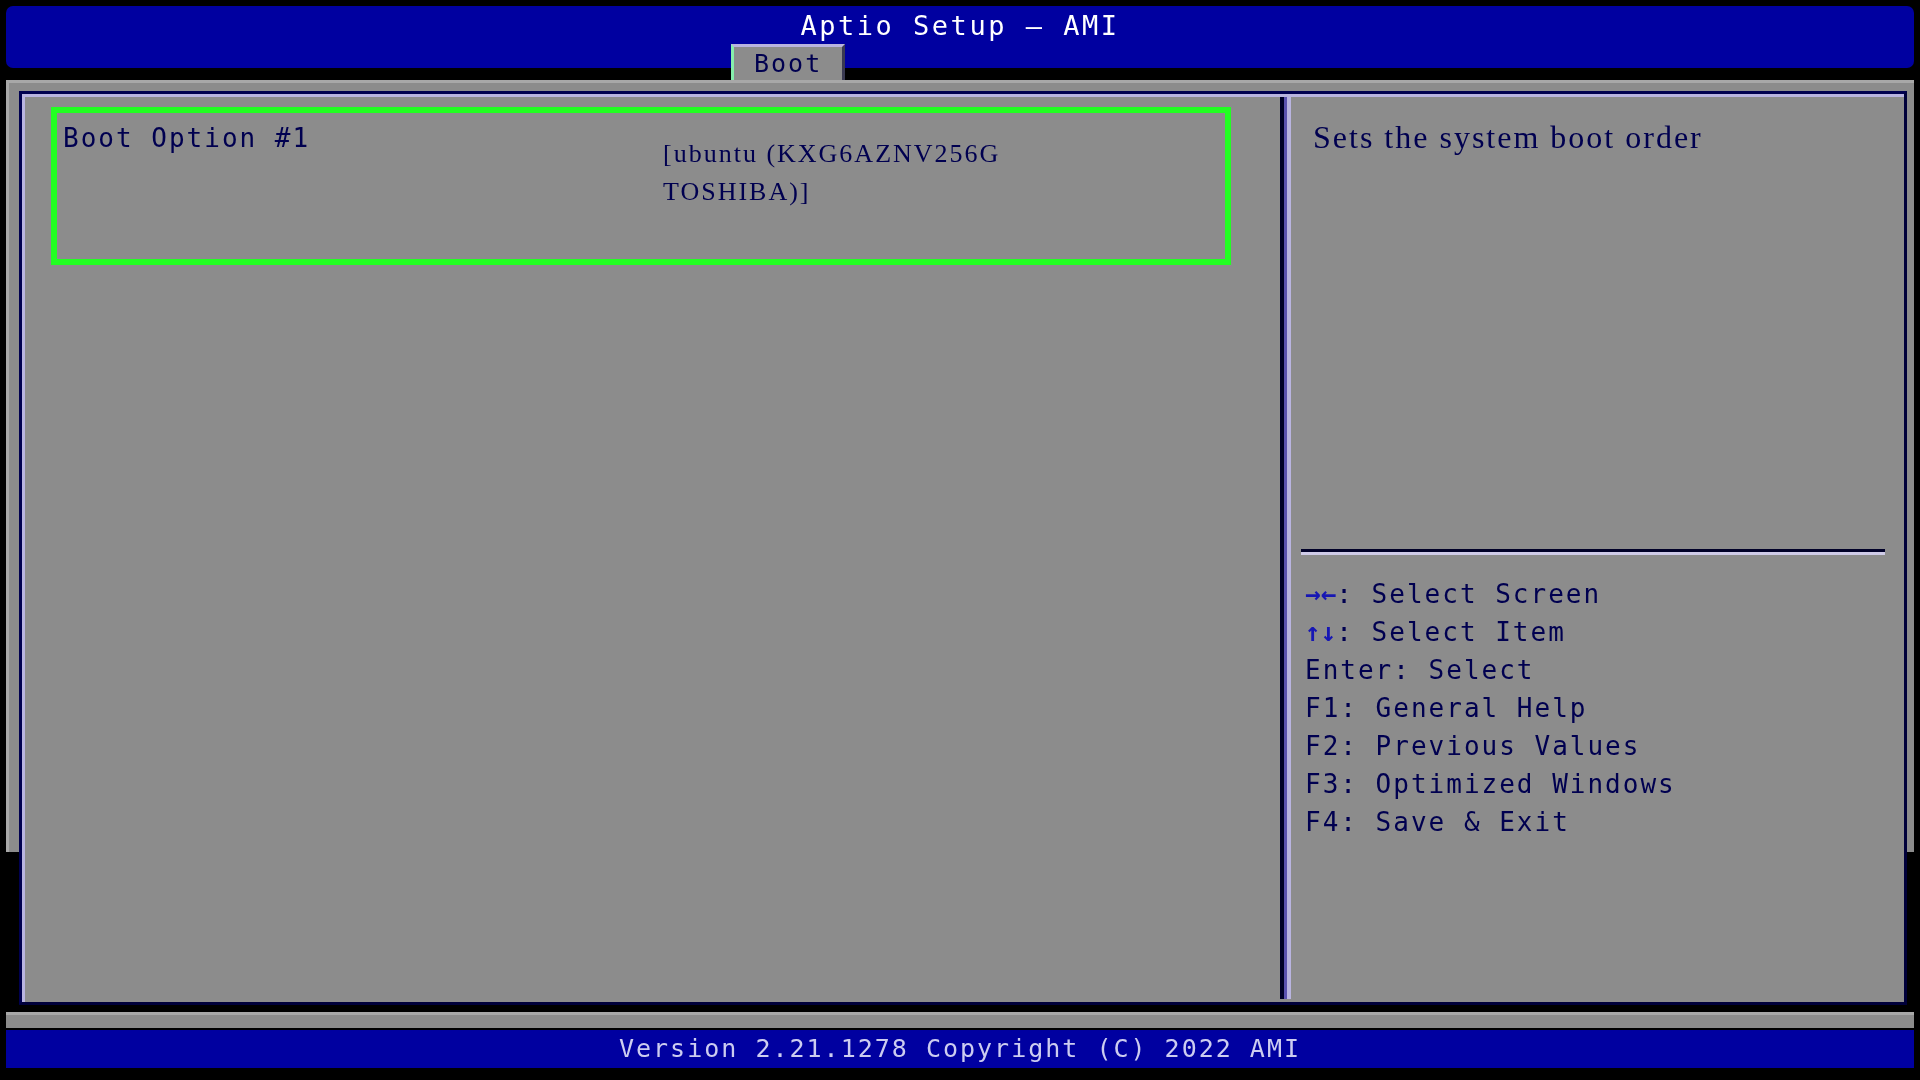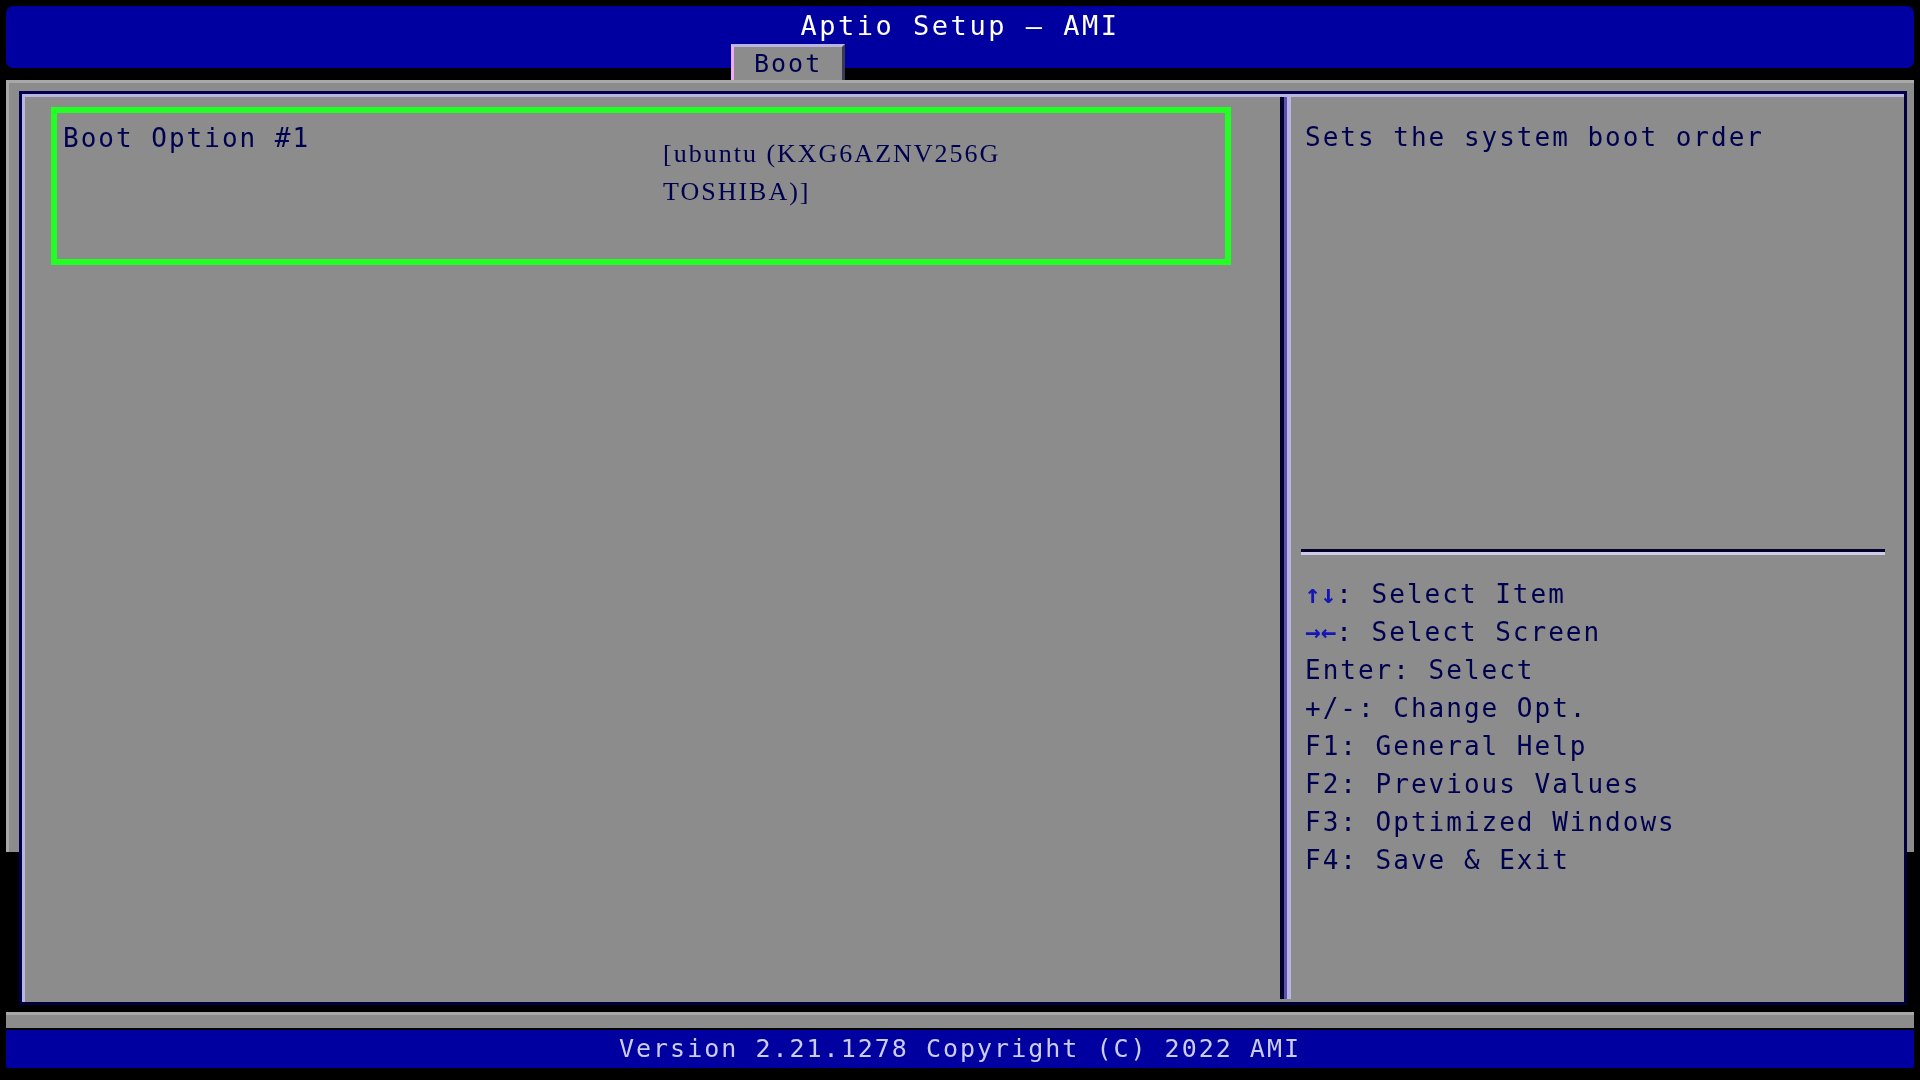--- a/index.html
+++ b/index.html
@@ -53,21 +53,21 @@
   .tab {
     position: absolute;
     left: 725px;
     top: 0px;
     height: 38px;
     padding: 2px 20px 0 20px;
     background: #8c8c8c;
     color: #000050;
     font-size: 25px;
     letter-spacing: 2px;
-    border-left: 3px solid #f0abfc;
+    border-left: 3px solid #86efac;
     border-top: 3px solid #b9b4e0;
     border-right: 3px solid #3a3a52;
     box-sizing: border-box;
     white-space: pre;
     line-height: 30px;
   }
 
   
   #panel-outer {
     position: absolute;
@@ -178,28 +178,29 @@
   
   #help {
     position: absolute;
     left: 1288px;
     top: 14px;
     width: 600px;
     height: 900px;
   }
   #help-text {
     position: absolute;
-    left: 8px;
+    left: 16px;
     top: 22px;
     width: 580px;
     color: #000050;
-    font-size: 26px;
+    font-size: 32px;
     letter-spacing: 2px;
     line-height: 36px;
     white-space: pre;
+    font-family: Liberation Serif, serif;
   }
   #help-rule {
     position: absolute;
     left: 4px;
     top: 452px;
     width: 584px;
     height: 3px;
     background: #000028;
   }
   #help-rule-hl {
@@ -294,27 +295,26 @@
       <div id="annotation-box"></div>
     </div>
 
     <div id="help">
       <div id="help-text">Sets the system boot order</div>
 
       <div id="help-rule"></div>
       <div id="help-rule-hl"></div>
 
       <div id="keylegend">
+        <div class="key-line"><span class="key-glyph">→←</span><span>: Select Screen</span></div>
+
         <div class="key-line"><span class="key-glyph">↑↓</span><span>: Select Item</span></div>
 
-        <div class="key-line"><span class="key-glyph">→←</span><span>: Select Screen</span></div>
-
         <div class="key-line"><span>Enter: Select</span></div>
 
-        <div class="key-line"><span>+/-: Change Opt.</span></div>
 
         <div class="key-line"><span>F1: General Help</span></div>
 
         <div class="key-line"><span>F2: Previous Values</span></div>
 
         <div class="key-line"><span>F3: Optimized Windows</span></div>
 
         <div class="key-line"><span>F4: Save &amp; Exit</span></div>
 
       </div>

